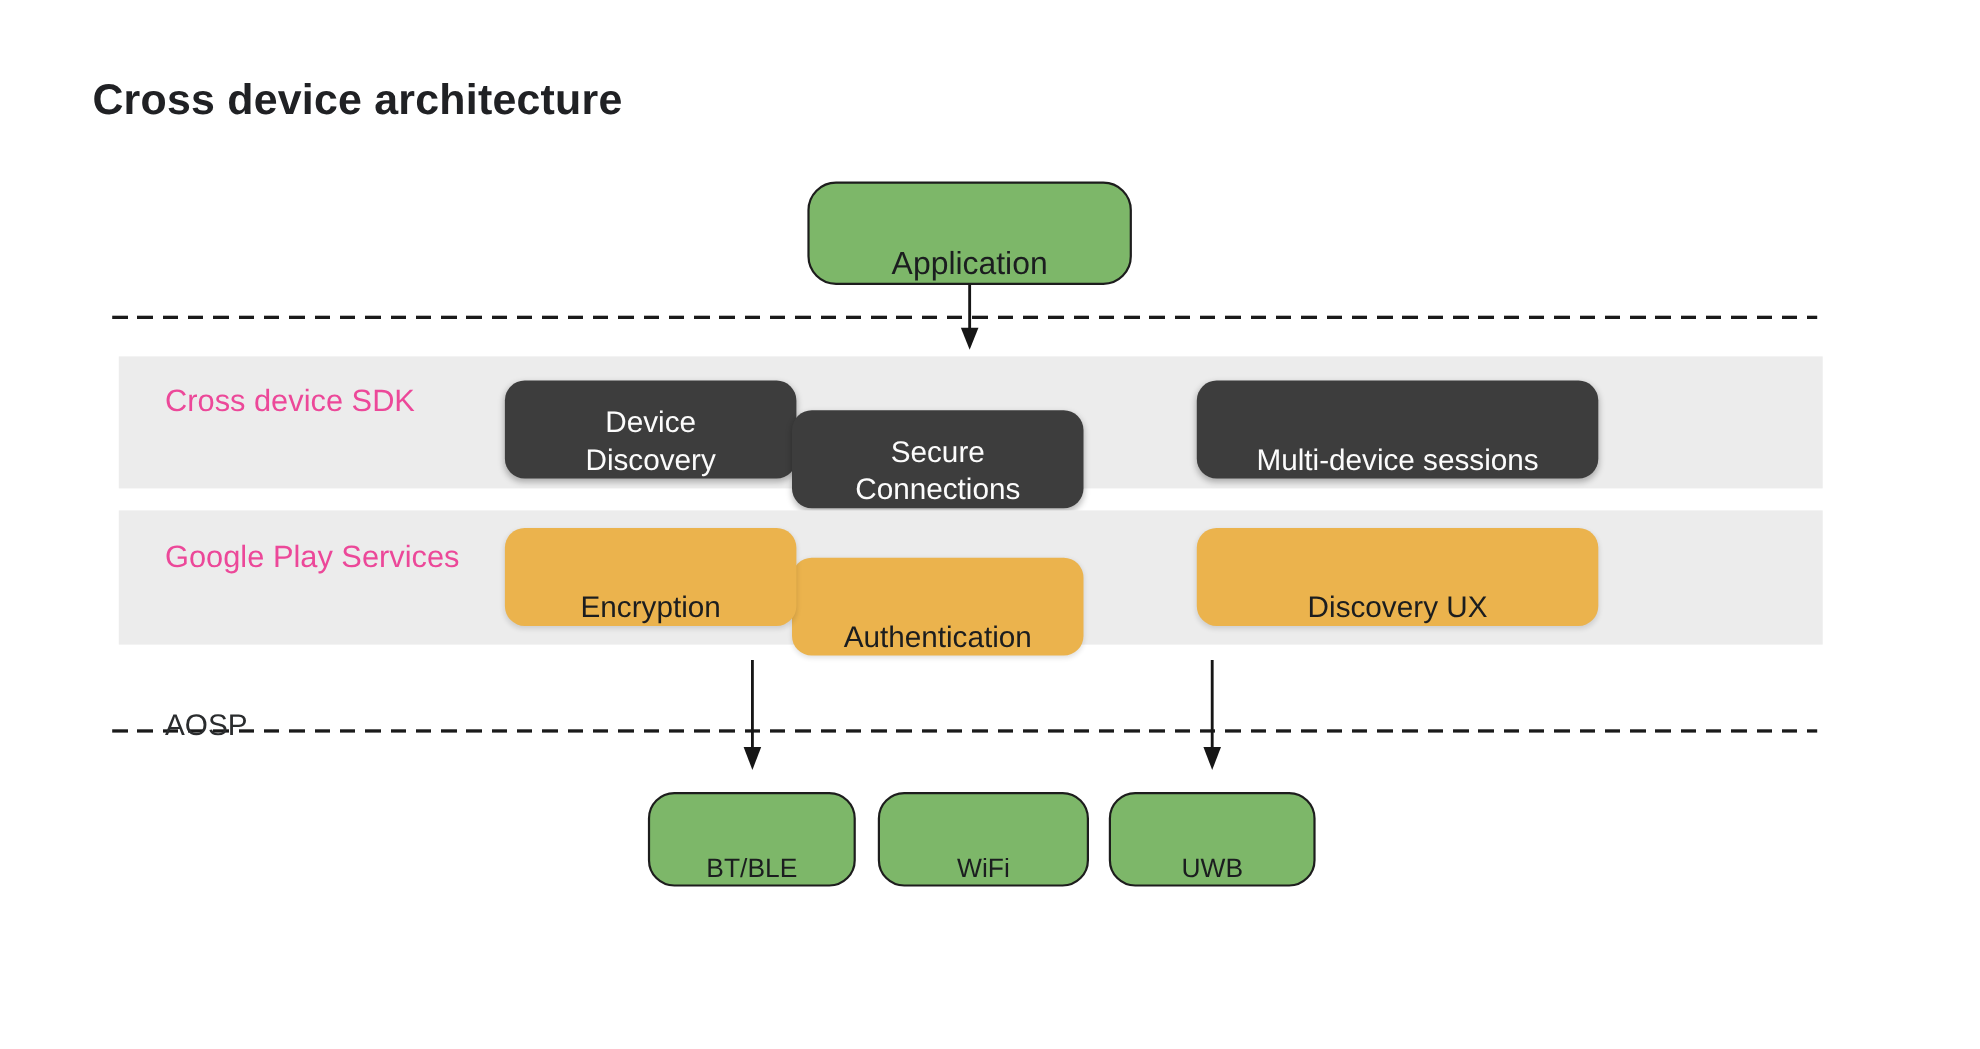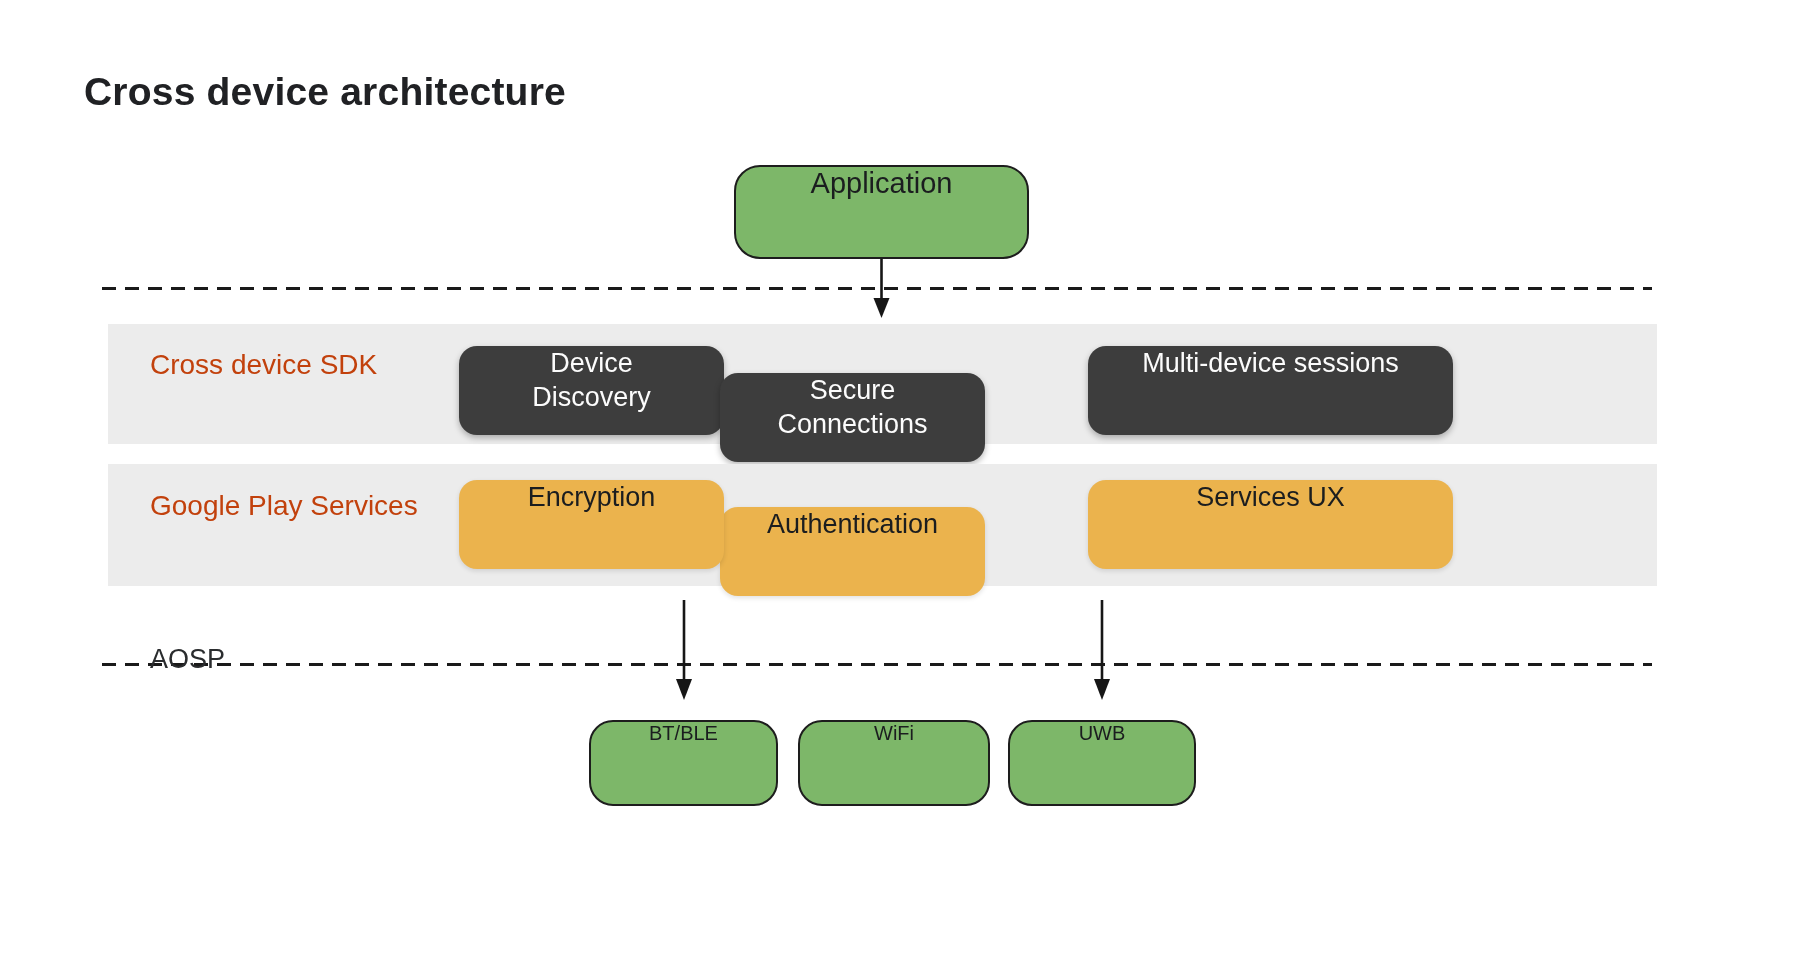--- a/index.html
+++ b/index.html
@@ -19,28 +19,28 @@
   .dash1{top:287px;}
   .dash2{top:663px;}
   
   .band{
     position:absolute;left:108px;width:1549px;background:var(--band,#ececec);
   }
   .band1{top:324px;height:120px;}
   .band2{top:464px;height:122px;}
   
   .band-label{
-    position:absolute;left:150px;font-size:28px;line-height:36px;color:#c2410c;
+    position:absolute;left:150px;font-size:28px;line-height:36px;color:#ec4899;
   }
   .band-label1{top:347px;}
   .band-label2{top:488px;}
   .aosp{position:absolute;left:150px;top:644px;font-size:27px;color:#2a2c2e;}
   
   .node{
-    position:absolute;display:flex;flex-direction:column;align-items:center;justify-content:flex-start;
+    position:absolute;display:flex;flex-direction:column;align-items:center;justify-content:flex-end;
     text-align:center;box-sizing:border-box;
   }
   .node span{display:block;}
   
   .app{
     left:734px;top:165px;width:295px;height:94px;border-radius:26px;
     background:var(--green,#7db769);border:2px solid #1d1d1d;
     font-size:29px;font-weight:500;color:#1b1d1f;
   }
   
@@ -55,21 +55,21 @@
     color:#1b1d1f;font-size:27px;line-height:34px;font-weight:500;
     box-shadow:0 2px 5px rgba(0,0,0,.12);
   }
   .col1{left:459px;width:265px;}
   .col2{left:720px;width:265px;margin-top:27px;}
   .col3{left:1048px;width:365px;margin-left:40px;}
   
   .transport{
     top:720px;height:86px;border-radius:24px;
     background:var(--green,#7db769);border:2px solid #1d1d1d;
-    font-size:20px;font-weight:500;color:#1b1d1f;
+    font-size:24px;font-weight:500;color:#1b1d1f;
   }
   .t1{left:589px;width:189px;}
   .t2{left:798px;width:192px;}
   .t3{left:1008px;width:188px;}
   .arrows{position:absolute;left:0;top:0;width:1800px;height:954px;pointer-events:none;}
 </style>
 </head>
 <body>
 
 <div class="canvas">
@@ -105,21 +105,21 @@
     <span>Google Play</span>
     <span>Services</span>
   </div>
   <div class="node yellow-box col2">
     <span>Authentication</span>
   </div>
   <div class="node yellow-box col1">
     <span>Encryption</span>
   </div>
   <div class="node yellow-box col3">
-    <span>Services UX</span>
+    <span>Discovery UX</span>
   </div>
 
   <div class="aosp">AOSP</div>
 
   <div class="node transport t1">
     <span>BT/BLE</span>
   </div>
   <div class="node transport t3">
     <span>UWB</span>
   </div>

